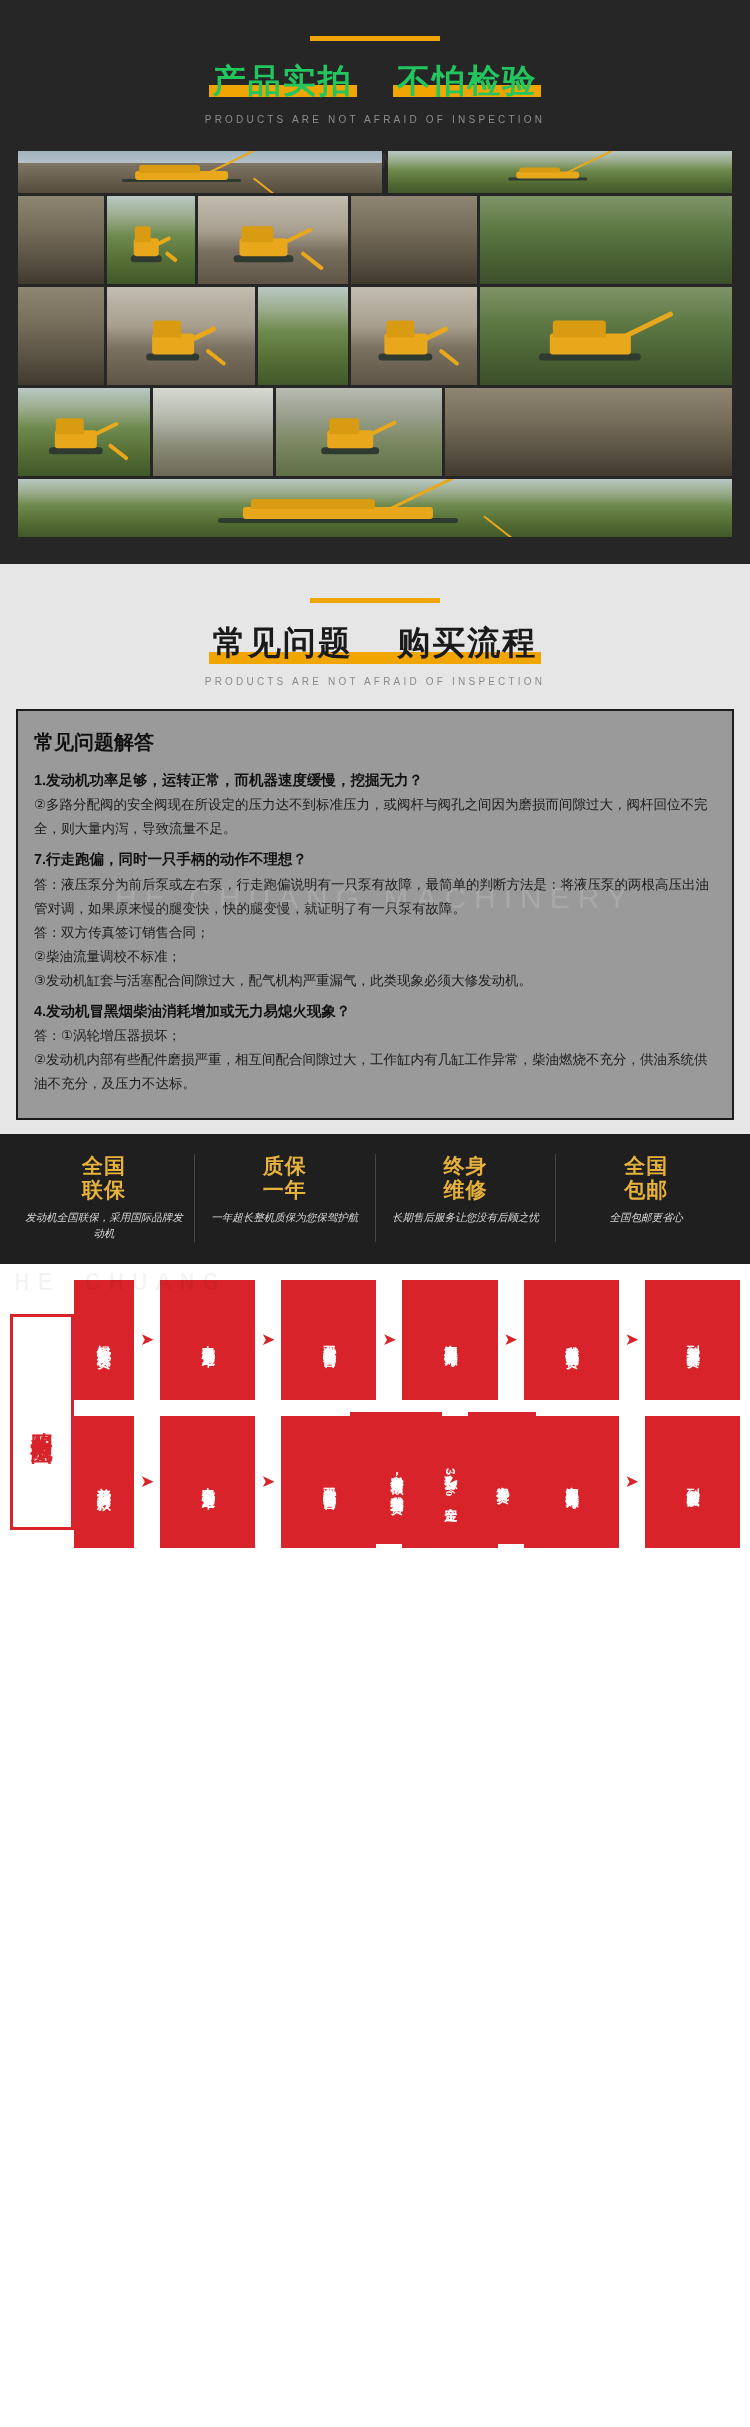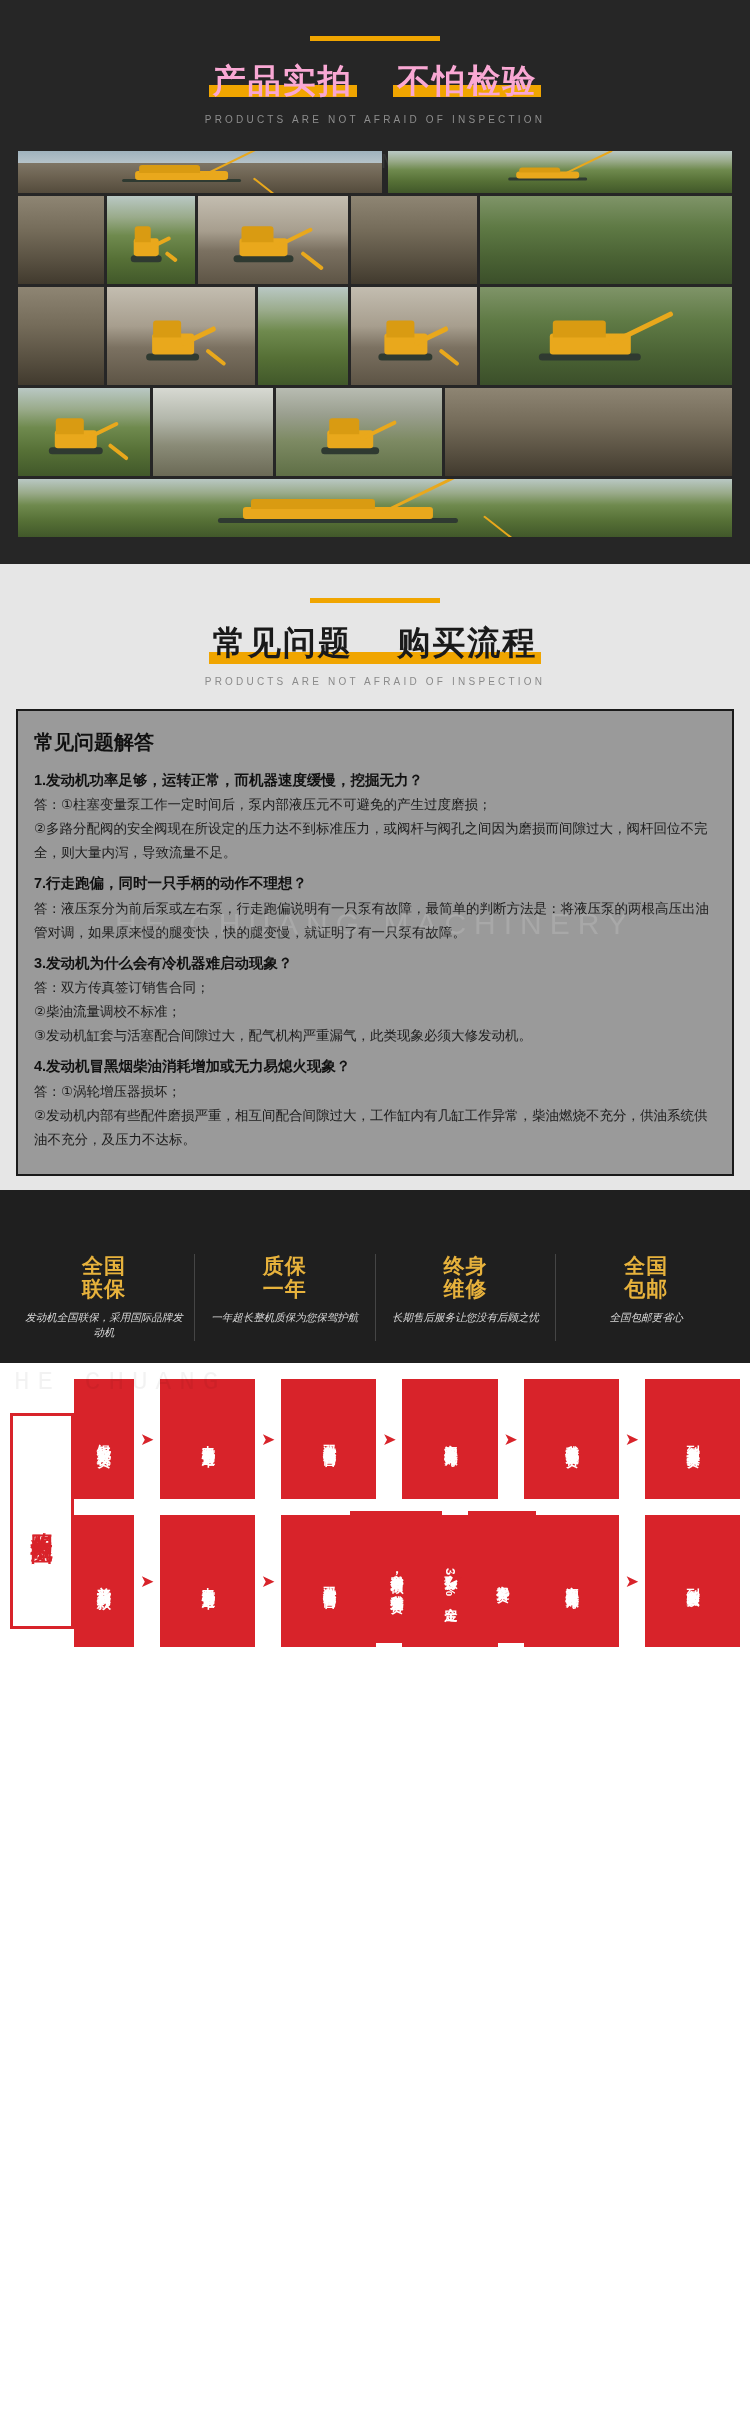--- a/index.html
+++ b/index.html
@@ -15,21 +15,21 @@
     background: #262626;
     padding: 36px 0 24px 0;
     position: relative;
   }
   .title-block { text-align: center; position: relative; }
   .title-rule {
     width: 130px; height: 5px; background: #f0a500;
     margin: 0 auto 18px auto;
   }
   .title-cn {
-    color: #f9a8d4;
+    color: #22c55e;
     font-size: 33px;
     font-weight: bold;
     letter-spacing: 2px;
     position: relative;
     display: inline-block;
     z-index: 2;
   }
   .title-cn .hl { position: relative; }
   .title-cn .hl::after {
     content: "";
@@ -204,21 +204,21 @@
     white-space: nowrap;
     pointer-events: none;
   }
 
   
   .badge-section {
     background: #1f1f1f;
     padding: 20px 14px 22px 14px;
     position: relative;
   }
-  .badge-row { display: flex; margin-top: 44px; }
+  .badge-row { display: flex; }
   .badge {
     flex: 1 1 0;
     text-align: center;
     padding: 0 6px;
     border-right: 1px solid #454545;
     position: relative;
   }
   .badge:last-child { border-right: none; }
   .badge .b-main {
     color: #e7b23c;
@@ -465,31 +465,29 @@
       </div>
       <div class="faq-title-en">PRODUCTS ARE NOT AFRAID OF INSPECTION</div>
     </div>
 
     <div class="faq-box">
       <div class="wm">HE CHUANG MACHINERY</div>
       <h3>常见问题解答</h3>
 
       <div>
         <div class="faq-q">1.发动机功率足够，运转正常，而机器速度缓慢，挖掘无力？</div>
-        <div class="faq-a">答：①柱塞变量泵工作一定时间后，泵内部液压元不可避免的产生过度磨损；</div>
         <div class="faq-a ind">②多路分配阀的安全阀现在所设定的压力达不到标准压力，或阀杆与阀孔之间因为磨损而间隙过大，阀杆回位不完全，则大量内泻，导致流量不足。</div>
       </div>
 
       <div>
         <div class="faq-q">7.行走跑偏，同时一只手柄的动作不理想？</div>
         <div class="faq-a">答：液压泵分为前后泵或左右泵，行走跑偏说明有一只泵有故障，最简单的判断方法是：将液压泵的两根高压出油管对调，如果原来慢的腿变快，快的腿变慢，就证明了有一只泵有故障。</div>
       </div>
 
       <div>
-        <div class="faq-q">3.发动机为什么会有冷机器难启动现象？</div>
         <div class="faq-a">答：双方传真签订销售合同；</div>
         <div class="faq-a ind">②柴油流量调校不标准；</div>
         <div class="faq-a ind">③发动机缸套与活塞配合间隙过大，配气机构严重漏气，此类现象必须大修发动机。</div>
       </div>
 
       <div>
         <div class="faq-q">4.发动机冒黑烟柴油消耗增加或无力易熄火现象？</div>
         <div class="faq-a ind">答：①涡轮增压器损坏；</div>
         <div class="faq-a ind">②发动机内部有些配件磨损严重，相互间配合间隙过大，工作缸内有几缸工作异常，柴油燃烧不充分，供油系统供油不充分，及压力不达标。</div>
       </div>

